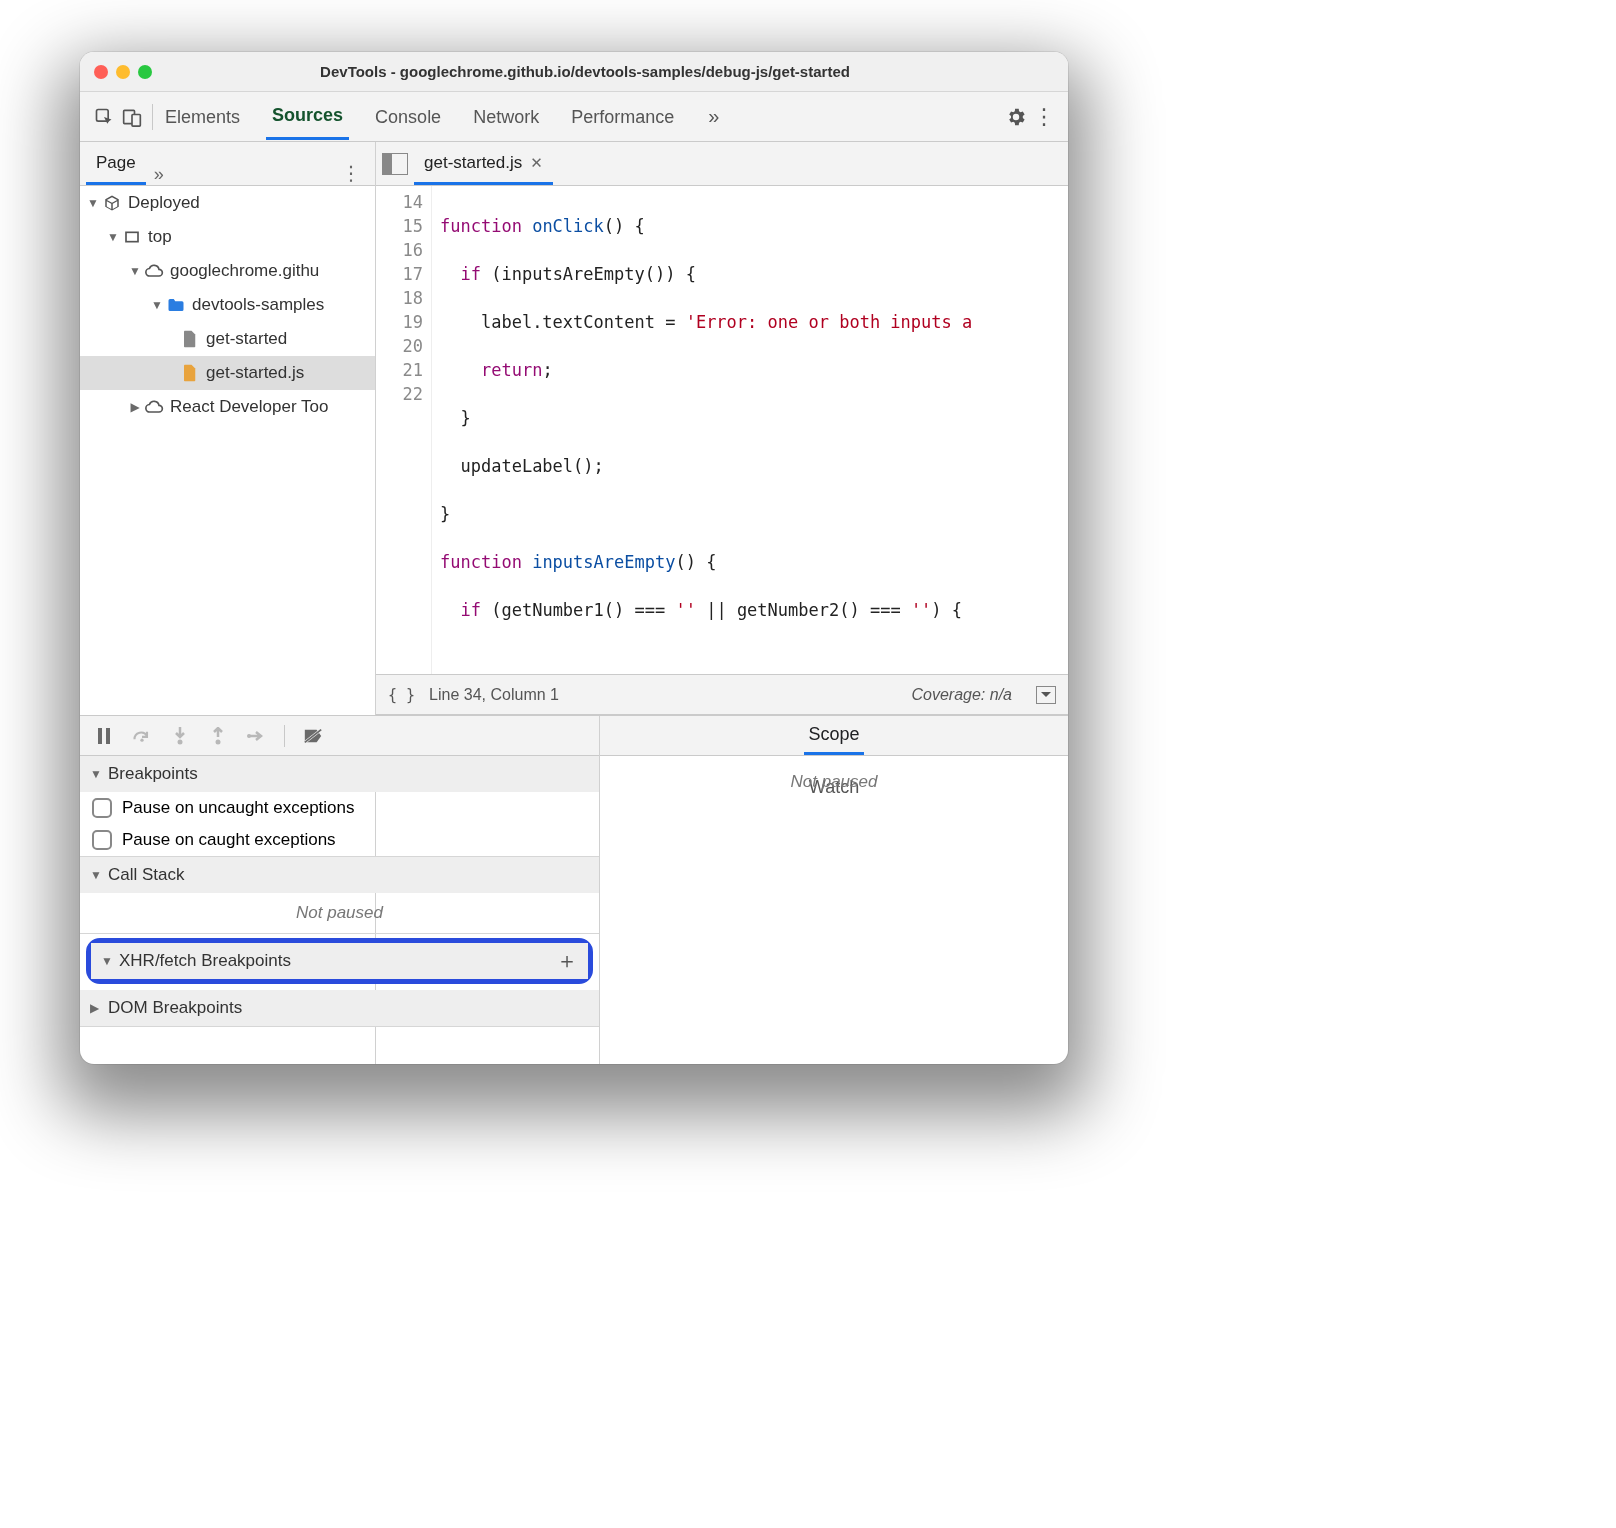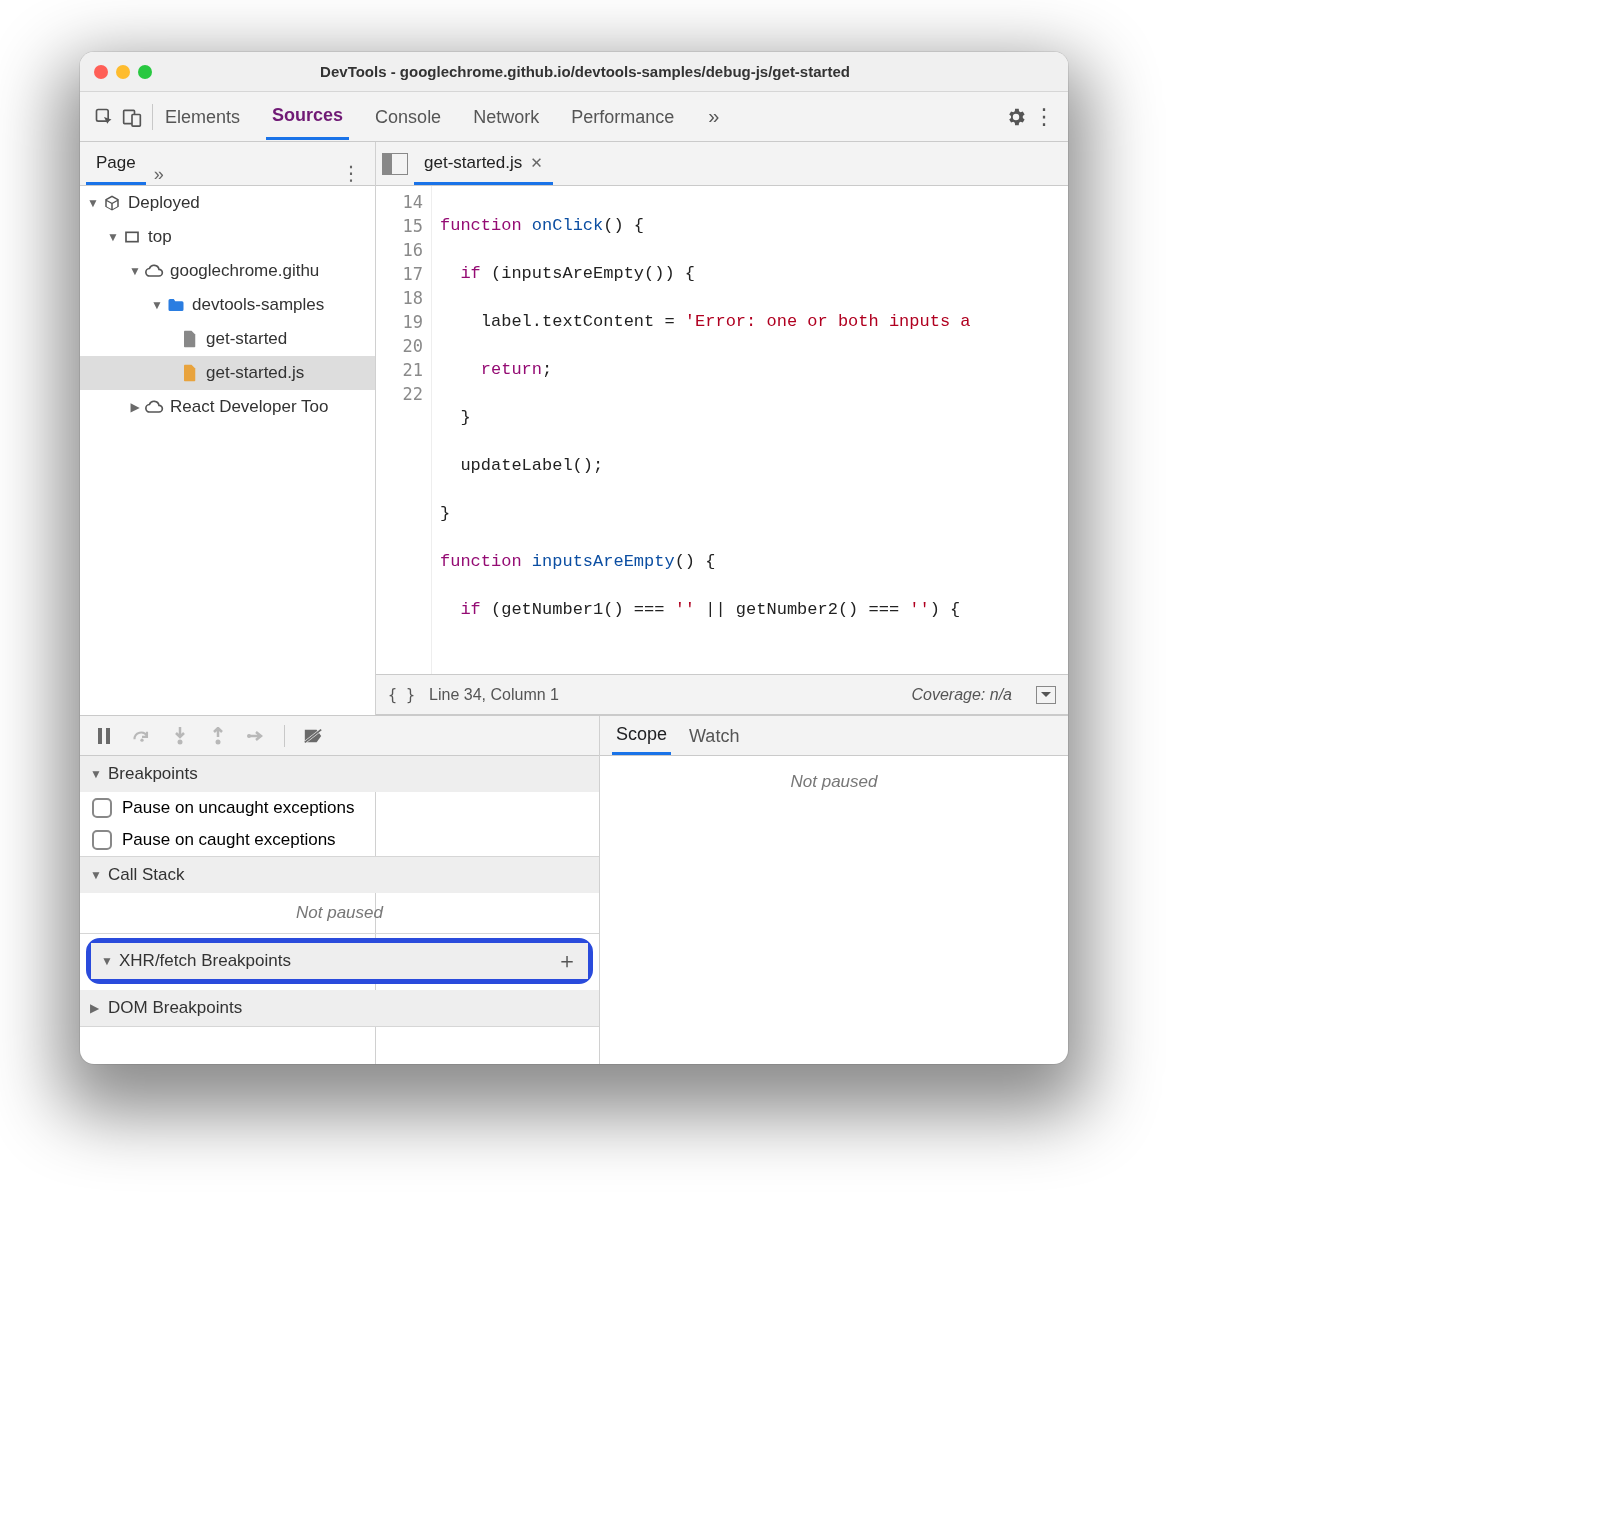--- a/index.html
+++ b/index.html
@@ -54,21 +54,21 @@
   }
   .tabbar .icon-btn {
     width: 28px; height: 28px;
     display: flex; align-items: center; justify-content: center;
     color: #555;
   }
   .tabbar .ico-svg { width:20px; height:20px; }
   .tabbar .vsep { width: 1px; height: 26px; background: #c8c8c8; margin: 0 6px; }
   .tabs { display: flex; align-items: center; gap: 20px; font-size: 18px; color: #555; }
   .tab { padding: 12px 6px 11px; cursor: pointer; }
-  .tab.active { color: #701a75; font-weight: 600; border-bottom: 3px solid #1a73e8; }
+  .tab.active { color: #14532d; font-weight: 600; border-bottom: 3px solid #1a73e8; }
   .tabbar .spacer { flex: 1; }
   .moretabs { color:#555; font-size:20px; padding:0 8px; }
   .gear { width:22px; height:22px; color:#555; }
   .kebab { width:28px; text-align:center; color:#555; font-size:22px; letter-spacing:0; }
 
   .body {
     flex: 1;
     display: grid;
     grid-template-columns: 296px 1fr;
     grid-template-rows: auto 1fr;
@@ -125,21 +125,21 @@
   .editor-tab .x { color:#666; font-size:15px; }
 
   .code {
     display:flex;
     font-family: Menlo, Consolas, monospace;
     font-size: 17px;
     line-height: 24px;
     background:#fff;
   }
   .gutter { width:56px; text-align:right; color:#8a8a8a; padding: 4px 8px 4px 0; background:#fff; border-right:1px solid #eee;}
-  .codelines { padding: 4px 0 4px 8px; white-space: pre; color:#222; overflow:hidden;font-family:Liberation Mono, monospace; }
+  .codelines { padding: 4px 0 4px 8px; white-space: pre; color:#222; overflow:hidden; }
   .kw { color:#940b73; }
   .fn { color:#0b4ea2; }
   .str { color:#b00020; }
 
   .editor-status {
     height: 40px; display:flex; align-items:center; gap: 14px;
     padding: 0 12px; font-size: 16px; color:#555;
     background:#f3f3f3; border-top:1px solid #cacaca;
   }
   .editor-status .curly { font-family: Menlo, monospace; font-size:15px; }
@@ -187,21 +187,21 @@
     display:block; width: 456px; margin-top:6px;
     font-size:16px; padding:4px 6px;
     border:1px solid #bdbdbd; background:#fcfcfc;
     box-shadow: 0 1px 4px rgba(0,0,0,0.08);
   }
 
   .debug-right { flex:1; display:flex; flex-direction:column; }
   .scope-tabs {
     height:40px; background:#f3f3f3; border-bottom:1px solid #cacaca;
     display:flex; align-items:center; gap:14px; padding: 0 12px;
-    font-size:18px; color:#555;
+    font-size:18px; color:#555;flex-direction:column;
   }
   .scope-tab { padding:8px 4px 7px; }
   .scope-tab.active { color:#202124; border-bottom:3px solid #1a73e8; }
   .scope-body { flex:1; }
   .scope-body .notpaused { padding-top:16px; }
 </style>
 </head>
 <body>
 
 <div class="window">

